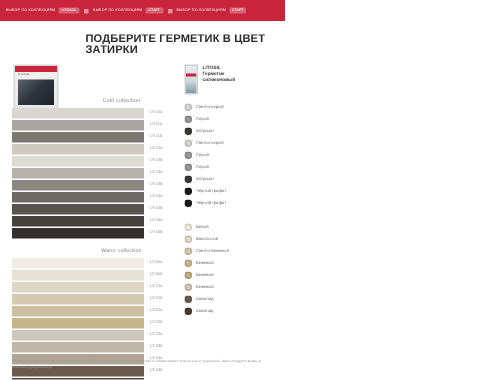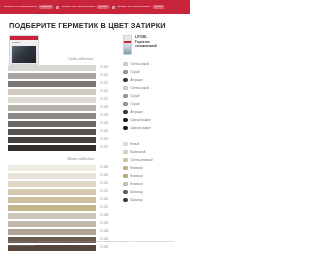--- a/index.html
+++ b/index.html
@@ -42,21 +42,21 @@
     color: #fff;
     line-height: 1;
   }
   .nav-sep {
     width: 3px; height: 3px;
     background: rgba(255,255,255,.5);
     flex: none;
   }
 
   
-  .title-wrap { padding: 8px 9px 6px 9px; }
+  .title-wrap { padding: 8px 9px 6px 9px; margin-left: 48px; }
   .page-title {
     font-size: 7.4px;
     font-weight: bold;
     color: #2b2b2b;
     letter-spacing: .1px;
     line-height: 1;
   }
 
   
   .content {

